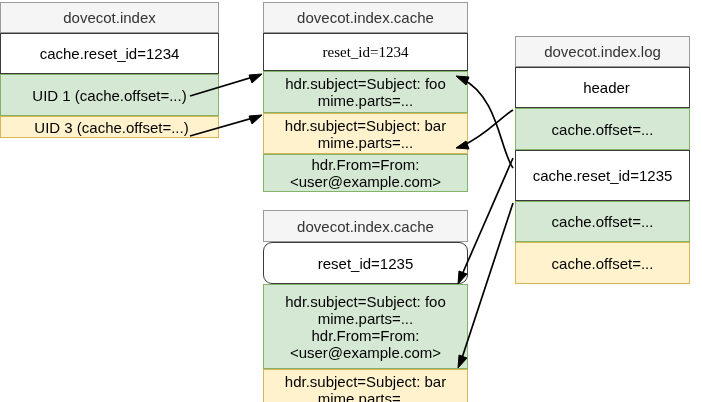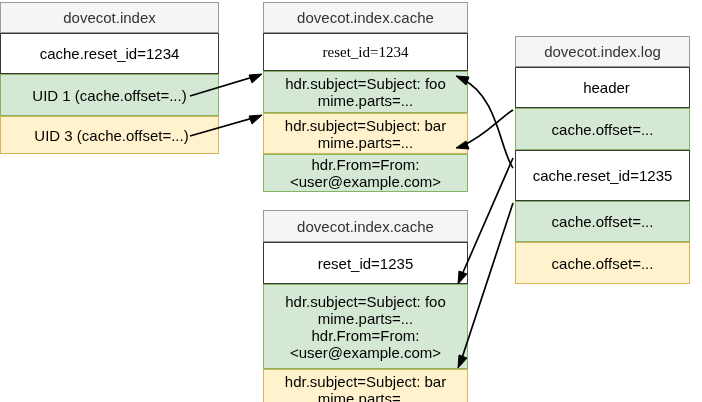--- a/index.html
+++ b/index.html
@@ -85,37 +85,37 @@
 </style>
 </head>
 <body>
 
 <div id="canvas">
 
   <div class="table" style="left:0px; top:2px; width:219px;">
     <div class="row header" style="height:31px;">dovecot.index</div>
     <div class="row plain sep" style="height:41px;text-align:center;">cache.reset_id=1234</div>
     <div class="row green sep" style="height:42px;">UID 1 (cache.offset=...)</div>
-    <div class="row yellow sep" style="height:38px;padding-left:8px;">UID 3 (cache.offset=...)</div>
+    <div class="row yellow sep" style="height:22px;padding-left:8px;">UID 3 (cache.offset=...)</div>
   </div>
 
   <div class="table" style="left:263px; top:2px; width:205px;">
     <div class="row header" style="height:31px;">dovecot.index.cache</div>
     <div class="row plain sep" style="height:38px;font-family:Liberation Serif, serif;">reset_id=1234</div>
     <div class="row green sep" style="height:42px;">hdr.subject=Subject: foo
 mime.parts=...</div>
     <div class="row yellow sep" style="height:41px;">hdr.subject=Subject: bar
 mime.parts=...</div>
     <div class="row green sep" style="height:38px;">hdr.From=From:
 &lt;user@example.com&gt;</div>
   </div>
 
   <div class="table" style="left:263px; top:210px; width:205px;">
     <div class="row header" style="height:32px;">dovecot.index.cache</div>
-    <div class="row plain sep" style="height:42px;">reset_id=1235</div>
+    <div class="row plain sep" style="height:42px;border-radius:9px;">reset_id=1235</div>
     <div class="row green sep" style="height:85px;">hdr.subject=Subject: foo
 mime.parts=...
 hdr.From=From:
 &lt;user@example.com&gt;</div>
     <div class="row yellow sep" style="height:41px;">hdr.subject=Subject: bar
 mime.parts=...</div>
   </div>
 
   <div class="table" style="left:515px; top:2px; width:175px;">
     <div class="row header" style="height:31px;margin-top:34px;">dovecot.index.log</div>

